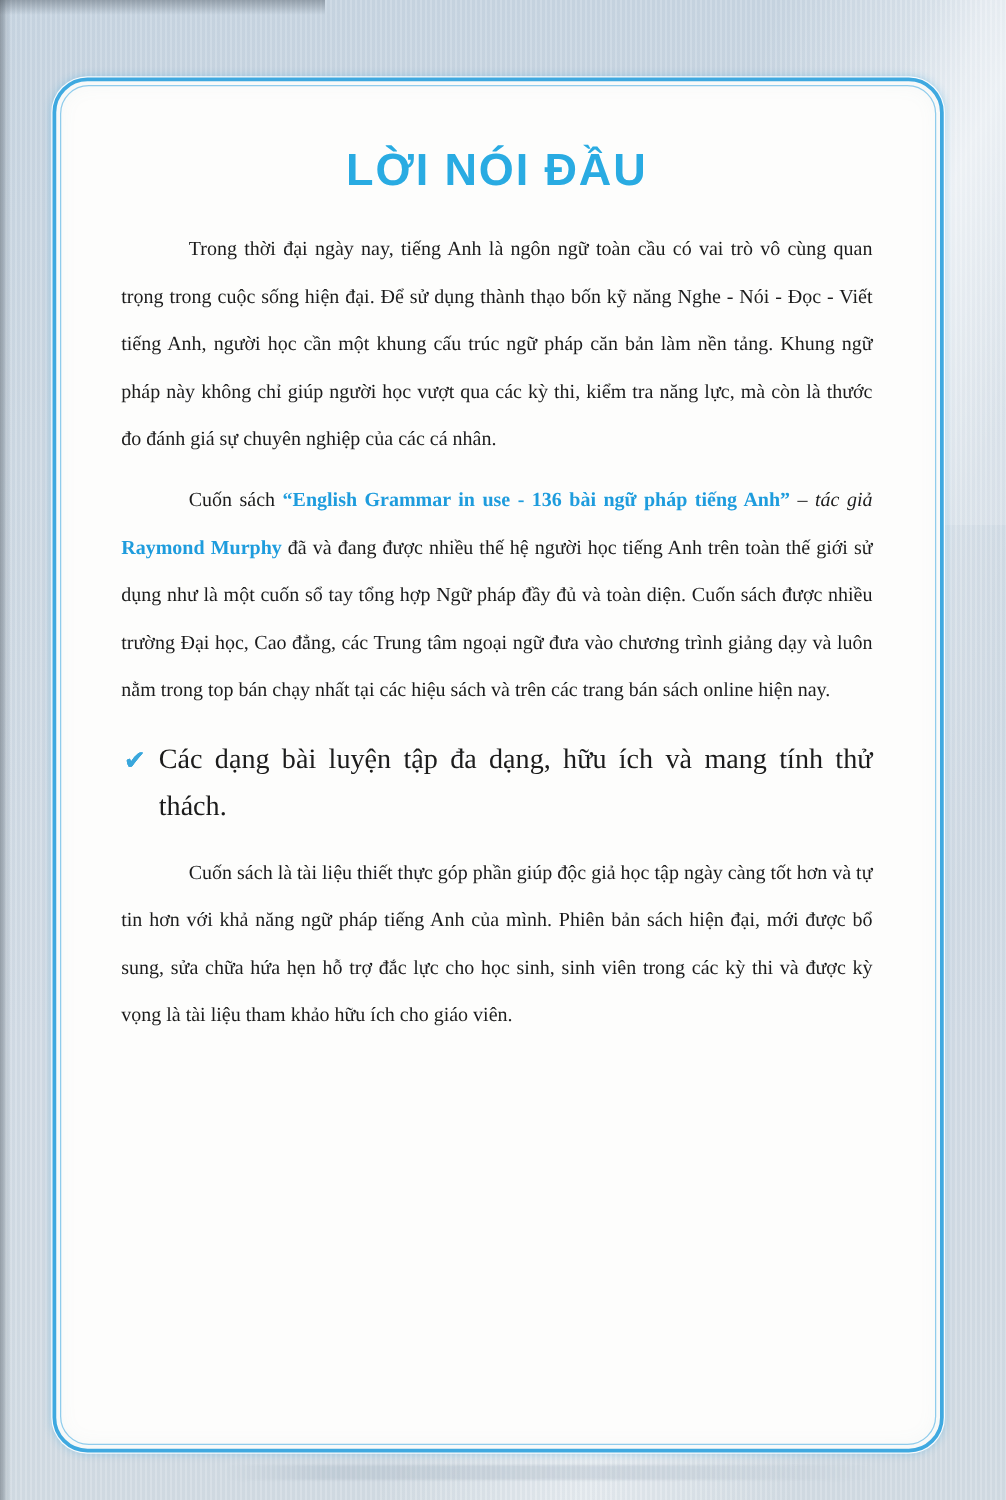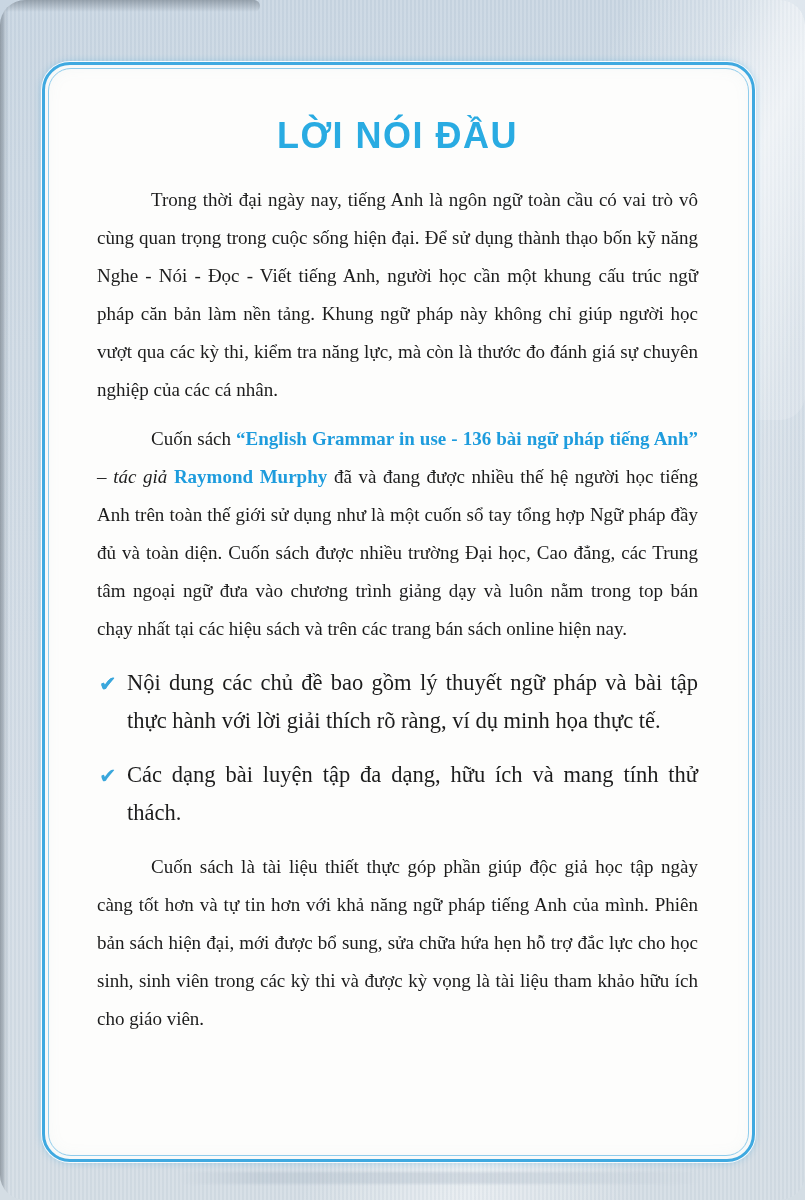--- a/index.html
+++ b/index.html
@@ -1,15 +1,15 @@
 <!DOCTYPE html>
 <html lang="vi"><head>
 <meta charset="utf-8">
 <style>
-  * { margin:0; padding:0; box-sizing:border-box;border-radius:25px; }
+  * { margin:0; padding:0; box-sizing:border-box; }
 
   html,body { width:805px; height:1200px; }
 
   body{
     position:relative;
     width:805px; height:1200px;
     overflow:hidden;
     font-family:"Liberation Serif", serif;
     
     background:
@@ -70,21 +70,21 @@
     font-weight:800;
     font-size:36px;
     letter-spacing:1.5px;
     color:#29abe2;
     text-align:center;
     margin-top:12px;
     margin-bottom:24px;
   }
 
   .para{
-    font-size:19px;
+    font-size:16px;
     line-height:38px;
     color:#1c1c1c;
     text-align:justify;
     margin-top:11px;
   }
   .para.indent{ text-indent:54px; }
 
   .blue-bold{  color:#1e9cdd; font-weight:bold; }
   .bold-italic{ font-weight:normal; font-style:italic; }
   .blue-bold-italic{ color:#1e9cdd; font-weight:bold; }
@@ -128,20 +128,20 @@
   <div class="content">
 
     <h1 class="page-title">LỜI NÓI ĐẦU</h1>
 
     <p class="para indent">Trong thời đại ngày nay, tiếng Anh là ngôn ngữ toàn cầu có vai trò vô cùng quan trọng trong cuộc sống hiện đại. Để sử dụng thành thạo bốn kỹ năng Nghe - Nói - Đọc - Viết tiếng Anh, người học cần một khung cấu trúc ngữ pháp căn bản làm nền tảng. Khung ngữ pháp này không chỉ giúp người học vượt qua các kỳ thi, kiểm tra năng lực, mà còn là thước đo đánh giá sự chuyên nghiệp của các cá nhân.</p>
 
     <p class="para indent"><span>Cuốn sách </span><span class="blue-bold">“English Grammar in use - 136 bài ngữ pháp tiếng Anh”</span><span class="bold-italic"> – tác giả </span><span class="blue-bold-italic">Raymond Murphy</span><span> đã và đang được nhiều thế hệ người học tiếng Anh trên toàn thế giới sử dụng như là một cuốn sổ tay tổng hợp Ngữ pháp đầy đủ và toàn diện. Cuốn sách được nhiều trường Đại học, Cao đẳng, các Trung tâm ngoại ngữ đưa vào chương trình giảng dạy và luôn nằm trong top bán chạy nhất tại các hiệu sách và trên các trang bán sách online hiện nay.</span></p>
 
     <ul class="bullets">
       <li><span class="check">✔</span></li>
-      <li><span class="check">✔</span><span>Nội dung các chủ đề bao gồm lý thuyết ngữ pháp và bài tập thực hành với lời giải thích rõ ràng, ví dụ minh họa thực tế.</span></li>
+      <li><span class="check">✔</span></li>
       <li><span class="check">✔</span><span>Các dạng bài luyện tập đa dạng, hữu ích và mang tính thử thách.</span></li>
     </ul>
 
     <p class="para indent" style="margin-top:16px;">Cuốn sách là tài liệu thiết thực góp phần giúp độc giả học tập ngày càng tốt hơn và tự tin hơn với khả năng ngữ pháp tiếng Anh của mình. Phiên bản sách hiện đại, mới được bổ sung, sửa chữa hứa hẹn hỗ trợ đắc lực cho học sinh, sinh viên trong các kỳ thi và được kỳ vọng là tài liệu tham khảo hữu ích cho giáo viên.</p>
 
   </div>
 </div>
 
 </body></html>

